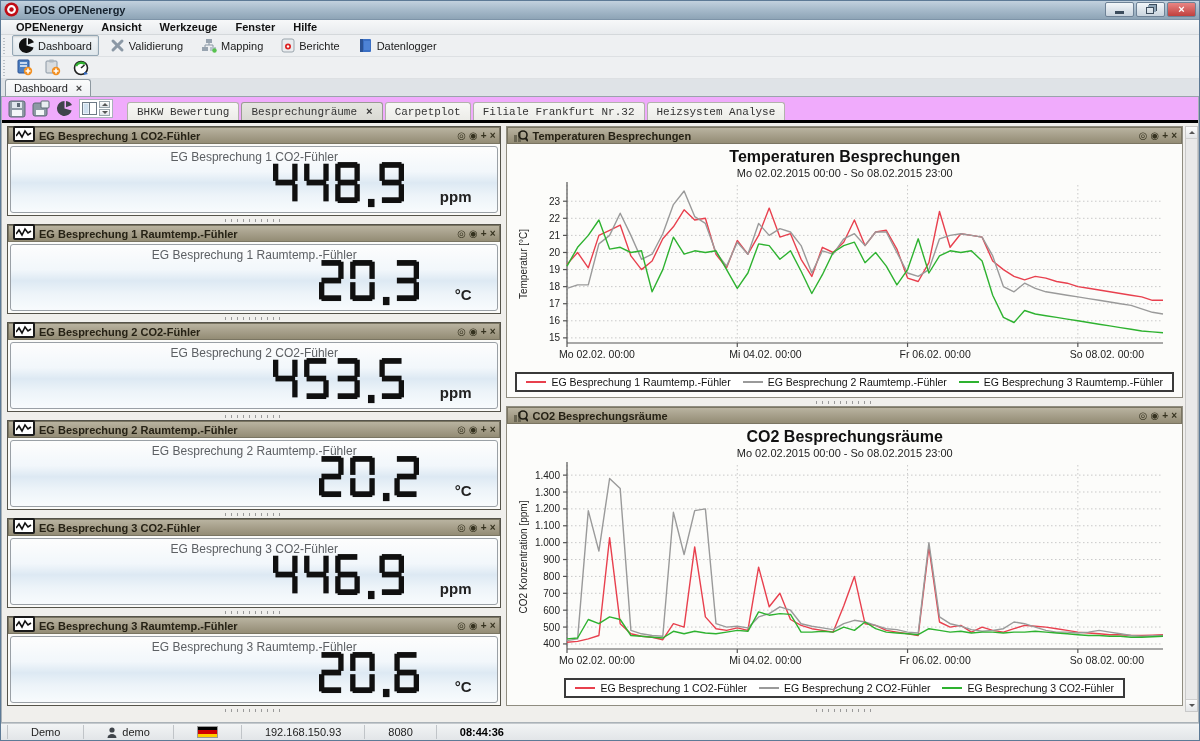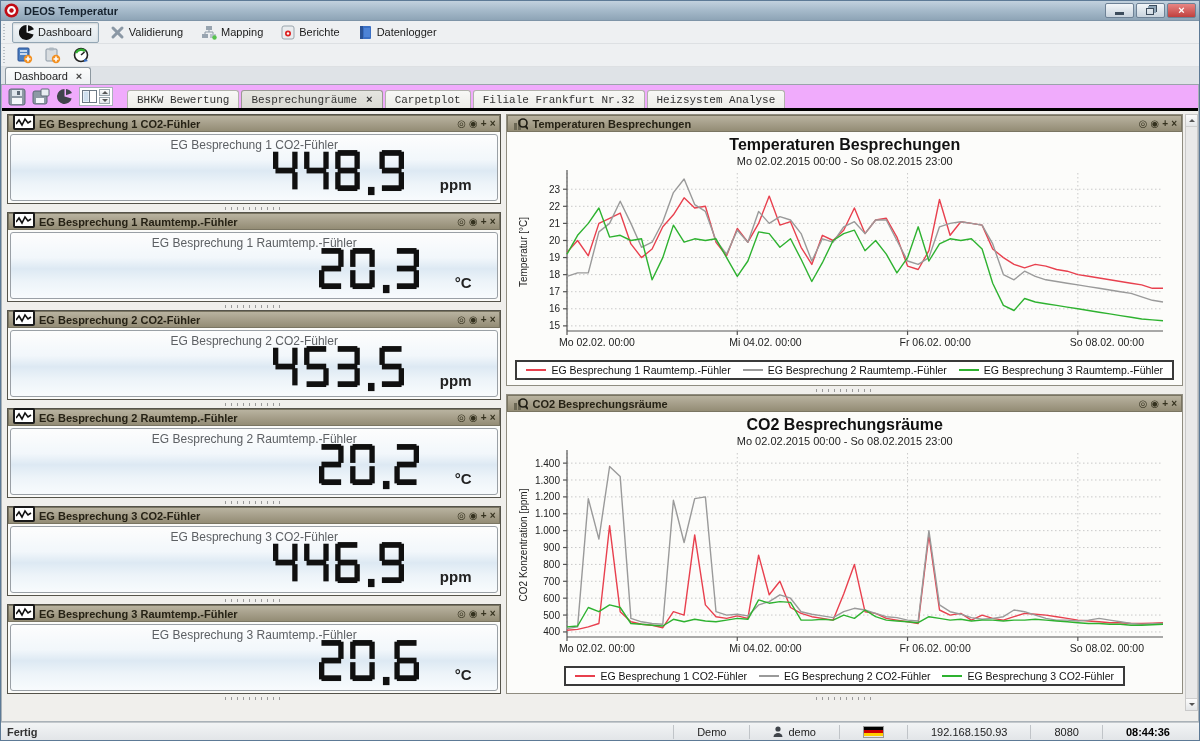--- a/index.html
+++ b/index.html
@@ -102,32 +102,39 @@
 <div class="win">
 
   <div class="titlebar">
     <span>
       <svg width="15" height="15">
           <circle cx="7.5" cy="7.5" r="7" fill="#c00c15"></circle>
           <circle cx="7.5" cy="7.5" r="4.4" fill="#fff"></circle>
           <circle cx="7.5" cy="7.5" r="2.2" fill="#c00c15"></circle>
         </svg>
     </span>
-    <span class="titletext">DEOS Temperatur</span>
+    <span class="titletext">DEOS OPENenergy</span>
     <span class="wbtns">
       <span class="wbtn">
           <span class="minglyph"></span>
         </span>
       <span class="wbtn">
           <span class="restglyph"></span>
         </span>
       <span class="wbtn close">×</span>
     </span>
   </div>
 
+  <div class="menubar">
+    <span class="menuitem">OPENenergy</span>
+    <span class="menuitem">Ansicht</span>
+    <span class="menuitem">Werkzeuge</span>
+    <span class="menuitem">Fenster</span>
+    <span class="menuitem">Hilfe</span>
+  </div>
 
   <div class="toolbar tb1">
     <span class="grip"></span>
     <span class="tbtn selected">
       <span>
           <svg width="15" height="15">
             <path d="M7.5 7.5 L7.5 0 A7.5 7.5 0 1 0 14.6 9.5 Z" fill="#111"></path>
             <path d="M9 6.4 L15 4.2 A7.5 7.5 0 0 0 9 .2 Z" fill="#111"></path>
           </svg>
         </span>
@@ -758,21 +765,20 @@
           </span>
         <span class="thumb"></span>
         <span class="sbtn">
             <i class="tri-dn"></i>
           </span>
       </div>
     </div>
   </div>
 
   <div class="statusbar">
-    <span class="st-left">Fertig</span>
     <span class="st-field">
         <span>Demo</span>
       </span>
     <span class="st-field">
       <span>
           <svg width="10" height="11">
             <circle cx="5" cy="3" r="2.6" fill="#3f444a"></circle>
             <path d="M0.5 11 a4.5 4 0 0 1 9 0 z" fill="#3f444a"></path>
           </svg>
         </span>

